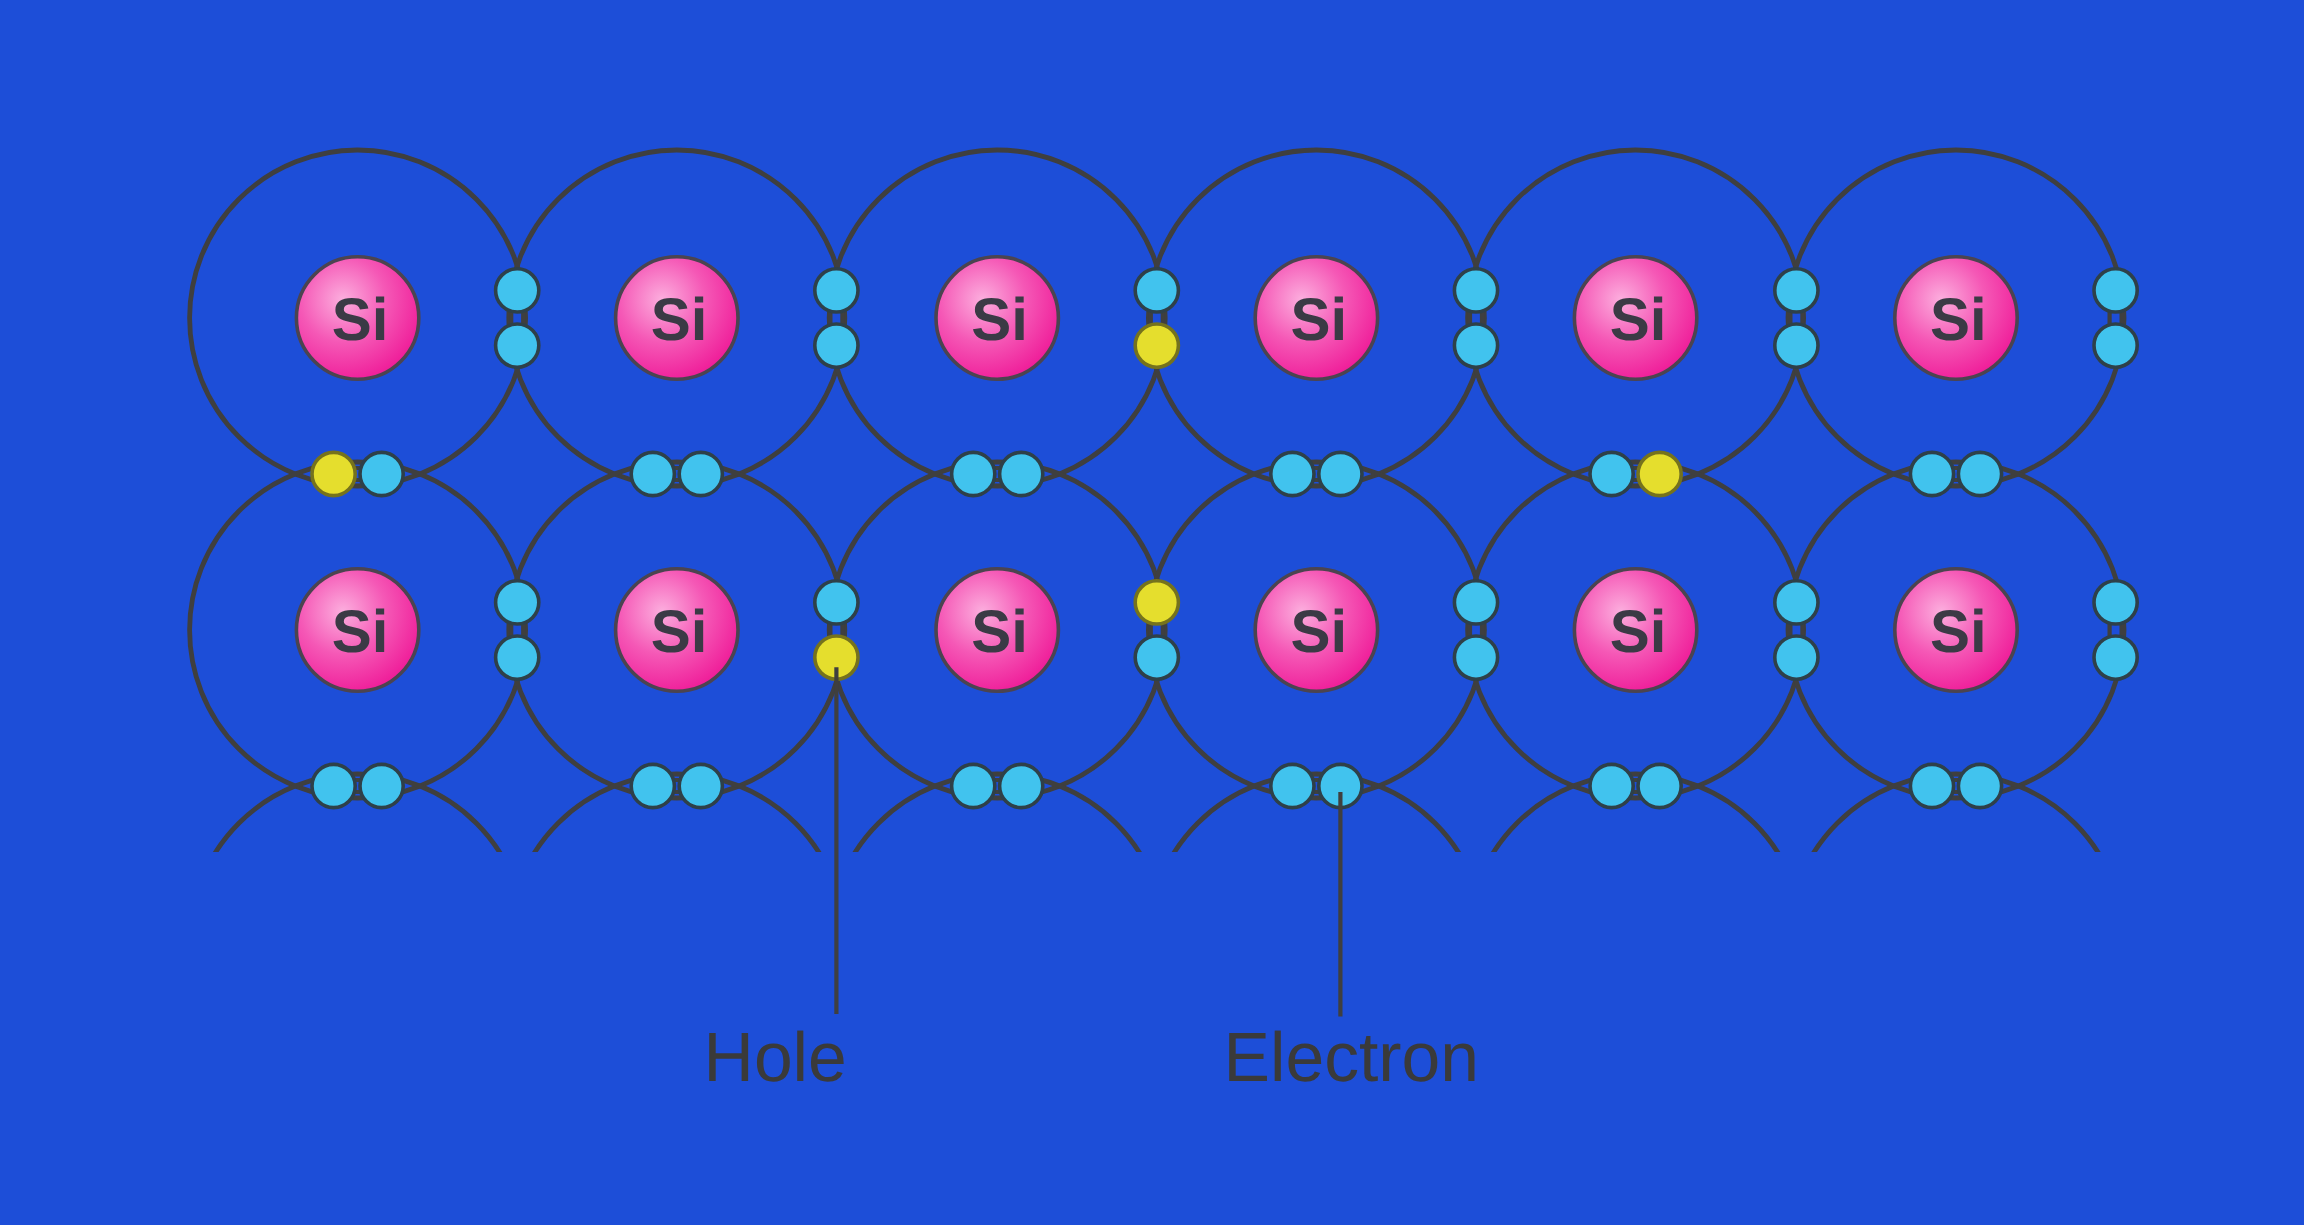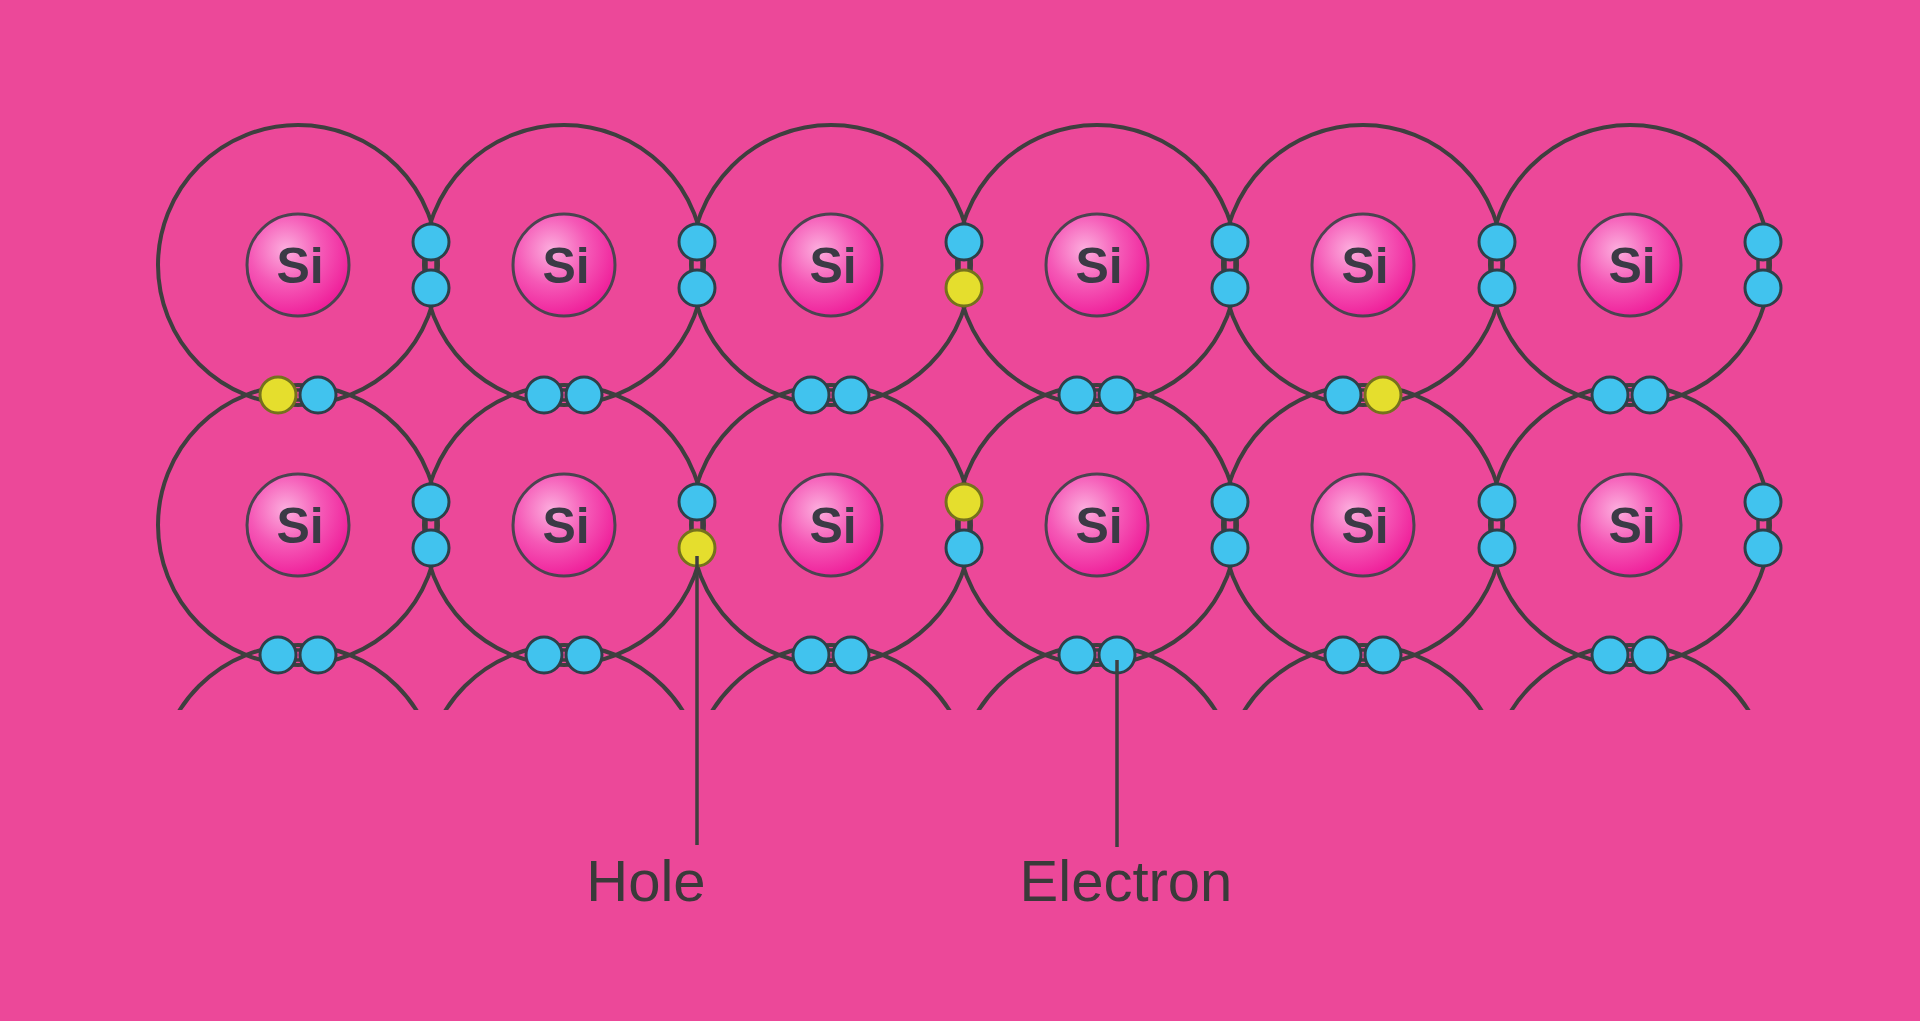--- a/index.html
+++ b/index.html
@@ -8,21 +8,21 @@
     background: #ffffff;
     width: 1920px;
     height: 1021px;
     overflow: hidden;
     font-family: "Liberation Sans", sans-serif;
   }
   #stage {
     position: relative;
     width: 1920px;
     height: 1021px;
-    background: #ec4899;
+    background: #1d4ed8;
   }
   svg { display: block; }
   .annotation-label {
     font-family: "Liberation Sans", sans-serif;
     font-size: 58px;
     font-weight: 400;
   }
   .si-label {
     font-family: "Liberation Sans", sans-serif;
     font-size: 50px;

